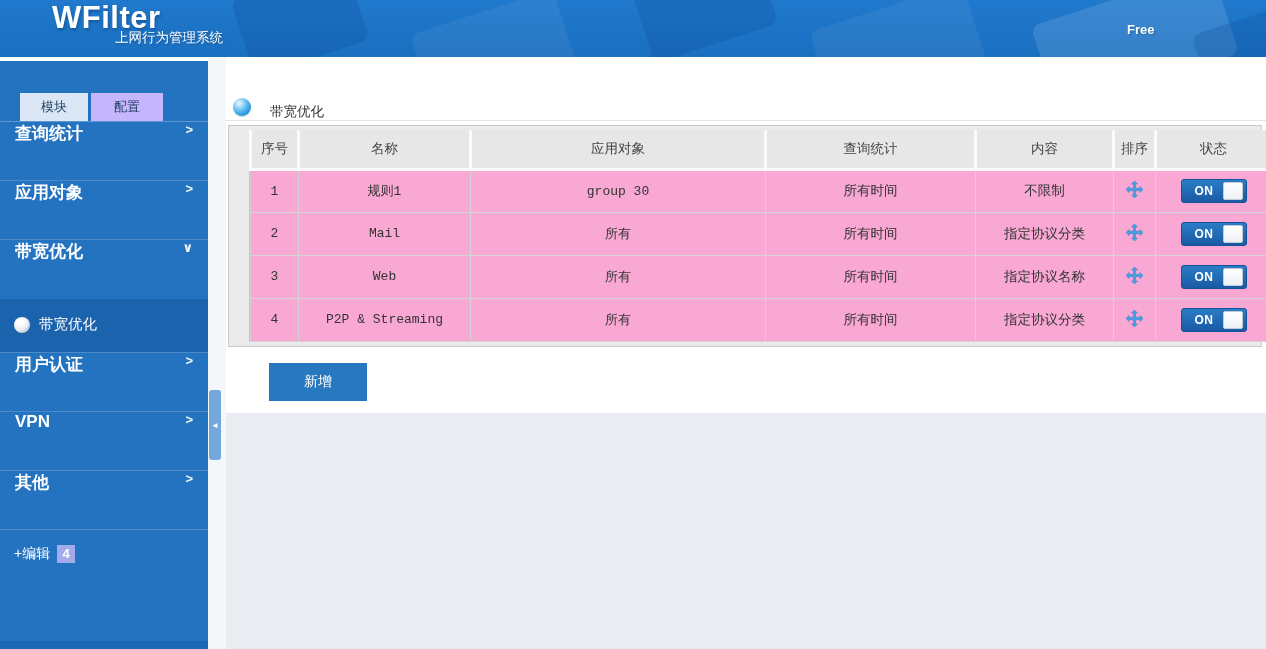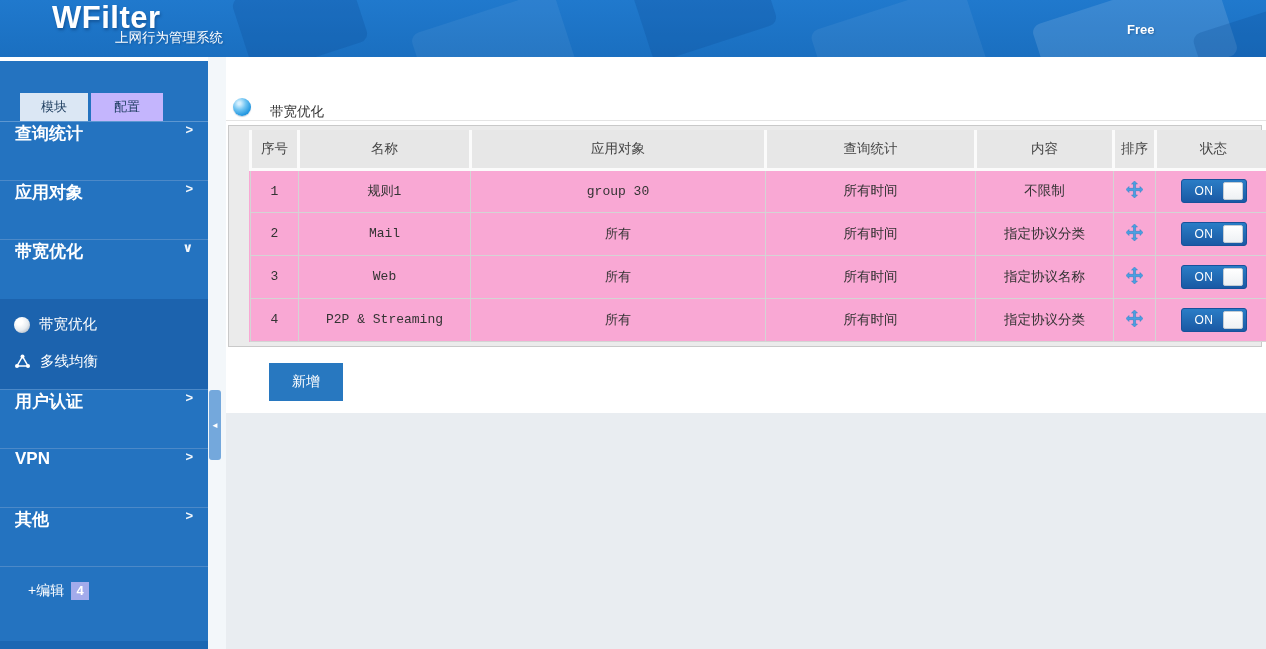--- a/index.html
+++ b/index.html
@@ -30,21 +30,21 @@
   .tab.inactive { width: 72px; background: #c4b5fd; }
   .menu-item { height: 59px; border-bottom: 1px solid #4c89c8; display: flex; align-items: flex-start;
     justify-content: space-between; padding: 0 15px 0 15px; color: #fff; font-size: 17px; font-weight: bold; cursor: pointer; }
   .menu-item .chev { font-size: 13px; font-weight: bold; opacity: .95; }
   .submenu { background: #1c63ae; padding: 7px 0 9px 0; border-bottom: 1px solid #4c89c8; }
   .submenu-item { height: 37px; display: flex; align-items: center; gap: 9px; padding-left: 14px;
     color: #fff; font-size: 14.5px; cursor: pointer; }
   .icon16 { width: 17px; height: 17px; display: inline-block; flex: 0 0 17px; }
   .sphere-white { width: 16px; height: 16px; border-radius: 50%;
     background: radial-gradient(circle at 35% 30%, #ffffff 20%, #e6ebf0 55%, #a8b3bf 90%); }
-  .edit-row { display: flex; align-items: center; gap: 7px; padding: 15px 0 0 28px; color: #fff;
+  .edit-row { display: flex; align-items: center; gap: 7px; padding: 15px 0 0 14px; color: #fff;
     font-size: 14px; cursor: pointer; }
   .badge { width: 18px; height: 18px; line-height: 18px; text-align: center; background: #a3abeb;
     color: #fff; font-size: 13px; font-weight: bold; }
   .sidebar-bottom { position: absolute; bottom: 0; left: 0; width: 100%; height: 8px; background: #1b67b3; }
 
   
   .gap { position: relative; flex: 0 0 18px; width: 18px; background: #f3f7fa; }
   .handle { position: absolute; left: 1px; top: 333px; width: 12px; height: 70px; background: #74a8dc;
     border-radius: 3px; display: flex; align-items: center; justify-content: center; color: #fff;
     font-size: 8px; cursor: pointer; }
@@ -62,26 +62,26 @@
   table { width: 100%; border-collapse: collapse; background: #f9a8d4; table-layout: fixed; margin-left: 16px; }
   th { background: #e7e7e7; border: 3px solid #fbfbfb; border-top: none; height: 39px;
     font-weight: normal; font-size: 13.5px; color: #444; }
   td { border: 1px solid #d4d4d4; height: 43px; text-align: center; font-size: 13.5px; color: #333; }
   .mono { font-family: "Liberation Mono", "DejaVu Sans Mono", monospace; font-size: 13px; }
 
   .move { display: inline-block; width: 17px; height: 17px; cursor: pointer; }
 
   .toggle { position: relative; width: 66px; height: 24px; margin: 0 auto; border-radius: 3px;
     background: linear-gradient(180deg,#2a7dc6,#1a59a4); border: 1px solid #17519b; cursor: pointer; }
-  .toggle-label { position: absolute; left: 13px; top: 4px; color: #fff; font-weight: normal;
+  .toggle-label { position: absolute; left: 13px; top: 4px; color: #fff; font-weight: bold;
     font-size: 12px; letter-spacing: .5px; }
   .toggle-knob { position: absolute; right: 3px; top: 2px; width: 20px; height: 18px; border-radius: 2px;
     background: linear-gradient(180deg,#ffffff,#eef1f4); border: 1px solid #c3ccd4; }
 
-  .add-btn { display: block; margin: 16px 0 0 43px; width: 74px; height: 38px; background: #2878c0;
+  .add-btn { display: block; margin: 16px 0 0 43px; width: 98px; height: 38px; background: #2878c0;
     color: #fff; font-size: 14px; border: none; cursor: pointer; font-family: inherit; }
 </style>
 </head>
 <body>
 
 <div class="header">
   <div>
     <div class="key dark" style="left:240px; top:-20px; width:120px; height:80px;"></div>
     <div class="key" style="left:420px; top:10px;  width:150px; height:90px;"></div>
     <div class="key dark" style="left:640px; top:-30px; width:130px; height:75px;"></div>
@@ -112,31 +112,20 @@
     </div>
     <div class="menu-item" style="border-bottom:none;">
       <span>带宽优化</span>
       <span class="chev">∨</span>
     </div>
 
     <div class="submenu">
       <div class="submenu-item">
         <span class="sphere-white"></span>
         <span>带宽优化</span>
-      </div>
-      <div class="submenu-item">
-        <span class="icon16">
-          <svg width="17" height="17" viewBox="0 0 17 17">
-            <path d="M8.5 3.4 L14 13 H3 Z" fill="none" stroke="#fff" stroke-width="1.5"></path>
-            <circle cx="8.5" cy="3.4" r="2" fill="#fff"></circle>
-            <circle cx="3" cy="13" r="2" fill="#fff"></circle>
-            <circle cx="14" cy="13" r="2" fill="#fff"></circle>
-          </svg>
-        </span>
-        <span>多线均衡</span>
       </div>
     </div>
 
     <div class="menu-item">
       <span>用户认证</span>
       <span class="chev">&gt;</span>
     </div>
     <div class="menu-item">
       <span>VPN</span>
       <span class="chev">&gt;</span>

